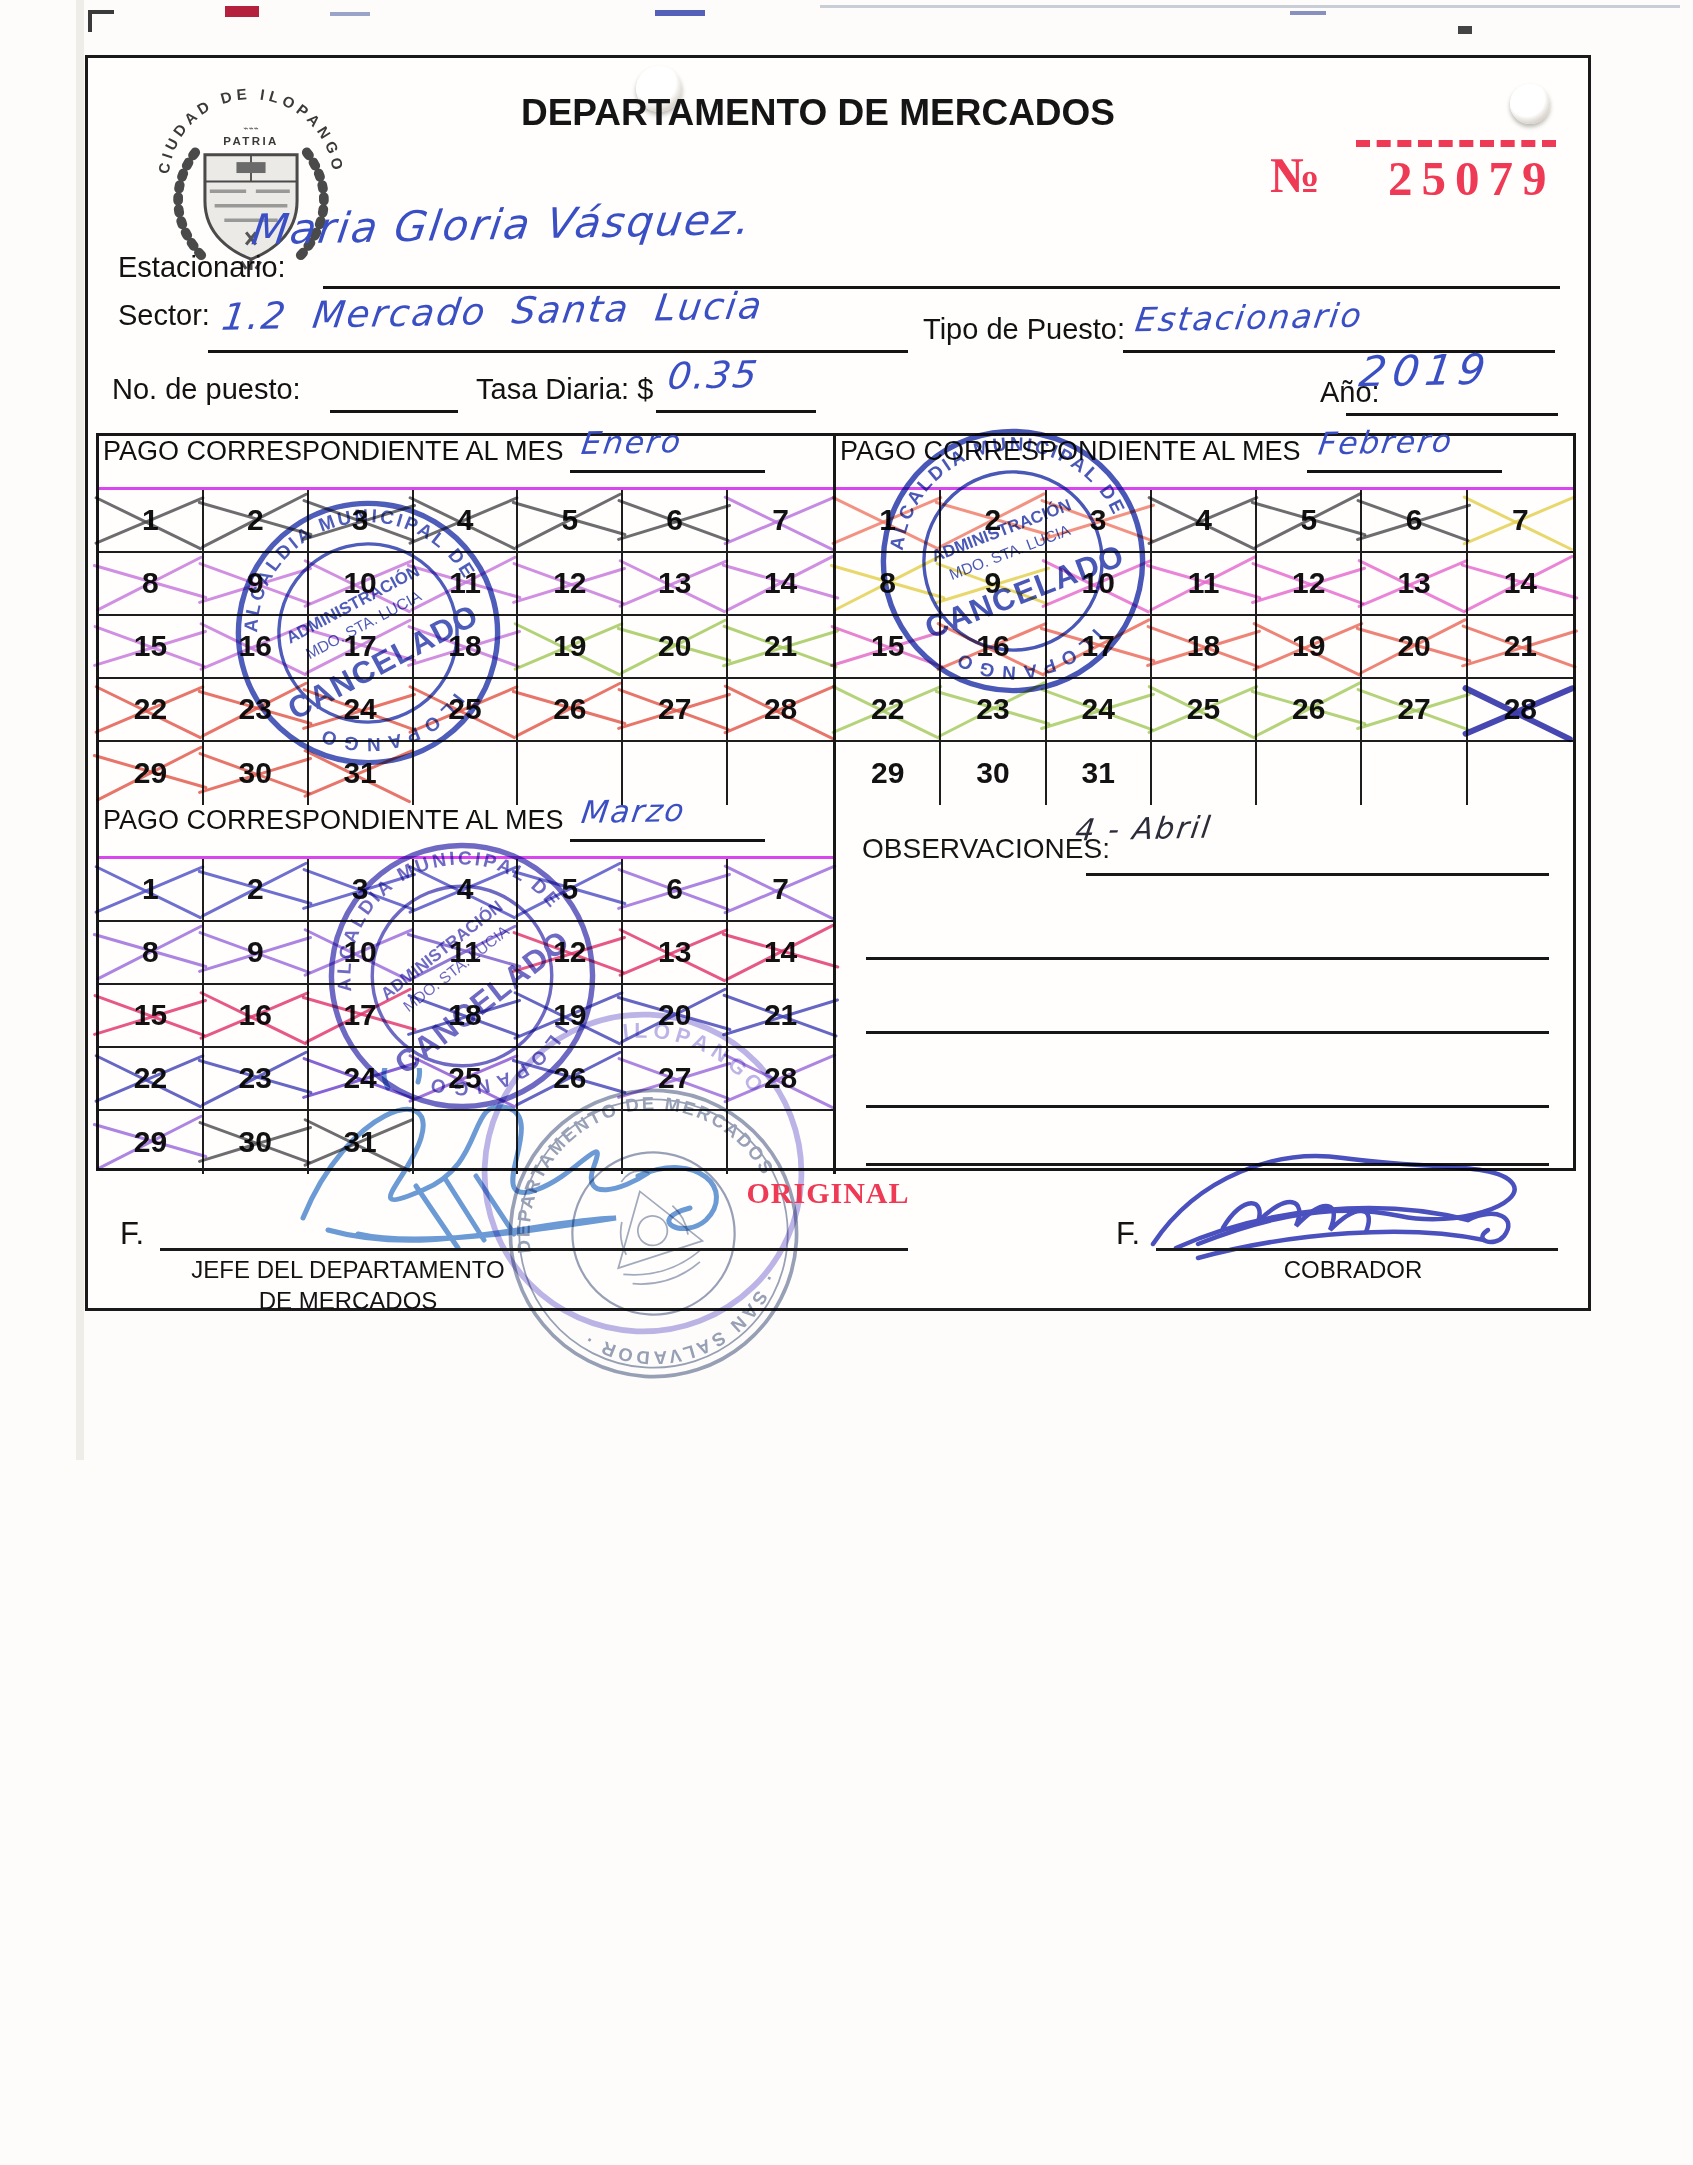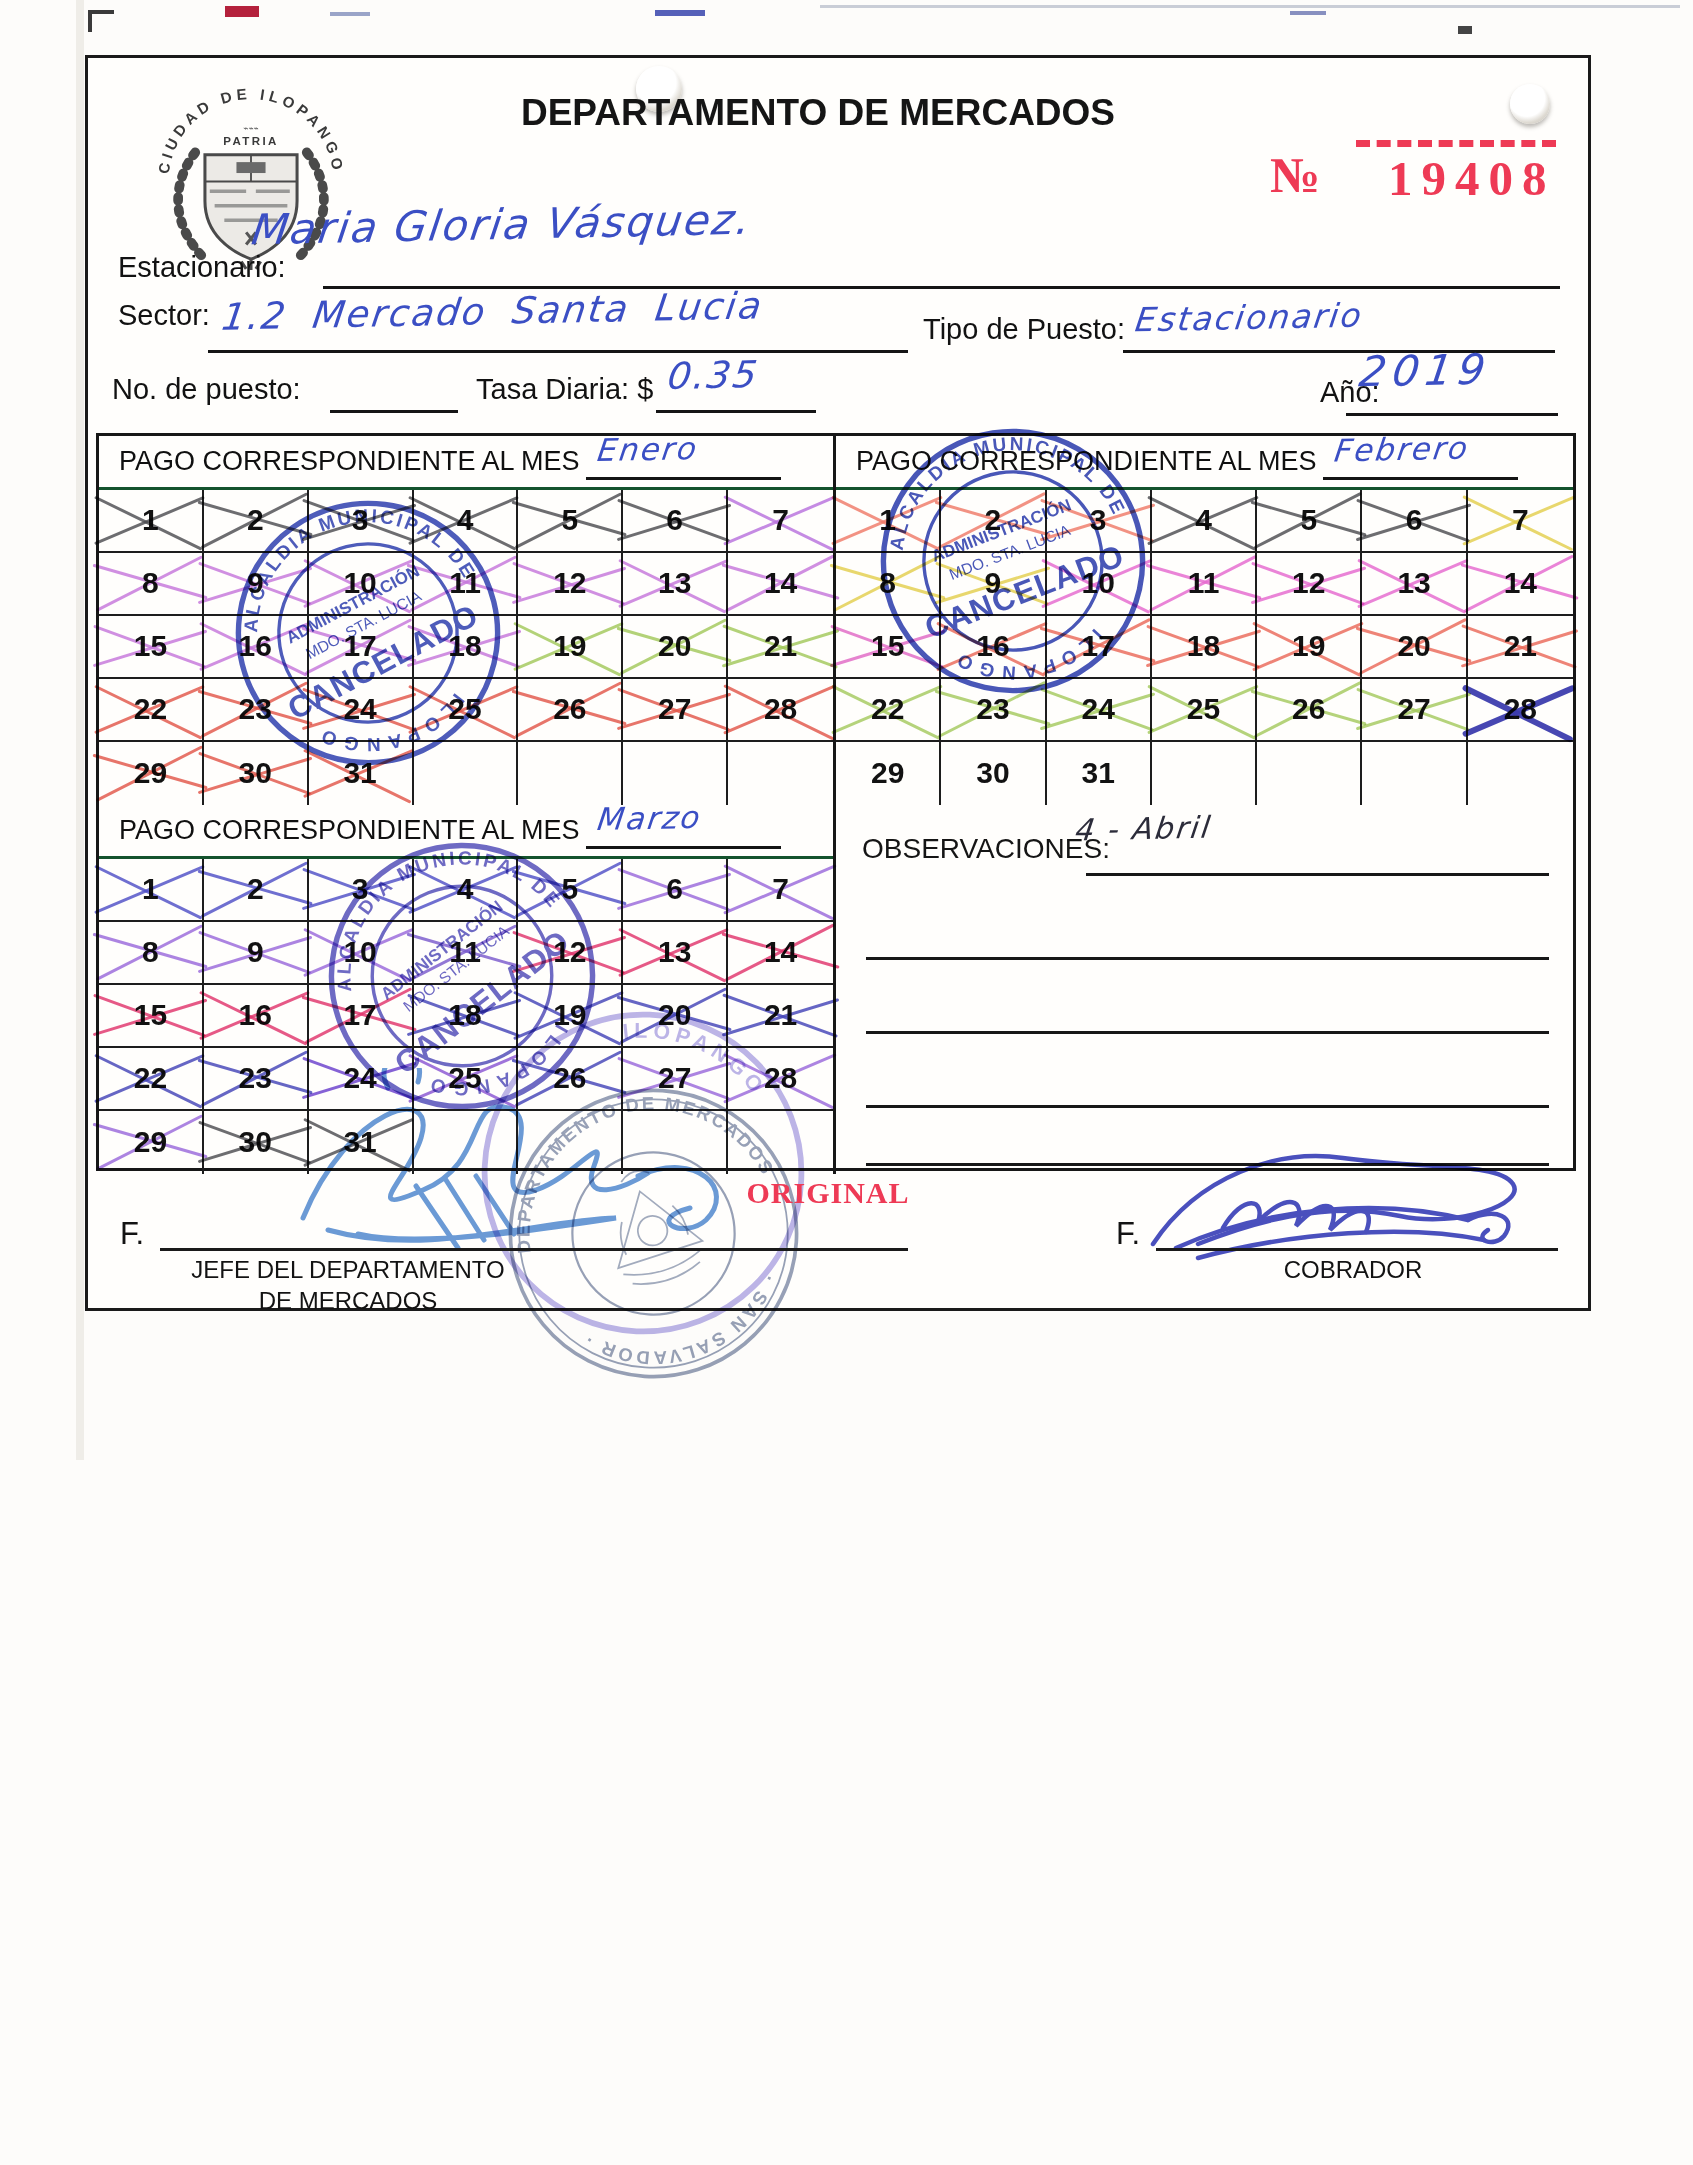--- a/index.html
+++ b/index.html
@@ -28,22 +28,22 @@
   .flabel{position:absolute;font-size:29px;color:#121212;}
   .ul{position:absolute;border-top:3px solid #151515;height:0;}
   .hw{position:absolute;font-family:"DejaVu Sans",sans-serif;font-style:italic;color:#3b4fc4;
       transform:skewX(-9deg) rotate(-1.2deg);letter-spacing:2px;white-space:nowrap;}
   .hw.dark{color:#2c2c3a;}
   
   .tablewrap{position:absolute;left:8px;top:375px;width:1480px;height:738px;border:3px solid #171717;box-sizing:border-box;}
   .halfrow{display:flex;width:100%;height:369px;}
   .panel{position:relative;width:50%;height:100%;box-sizing:border-box;}
   .panel.leftp{border-right:3px solid #171717;}
-  .cal-head{position:relative;height:51px;border-bottom:3px solid #14532d;box-sizing:content-box;
-            padding-left:20px;display:flex;align-items:center;font-size:27px;color:#101010;}
+  .cal-head{position:relative;height:51px;border-bottom:3px solid #d946ef;box-sizing:content-box;
+            padding-left:4px;display:flex;font-size:27px;color:#101010;}
   .mline{display:inline-block;position:relative;border-bottom:3px solid #141414;width:195px;height:34px;margin-left:6px;}
   .mline .hw{position:absolute;left:12px;top:-12px;font-size:31px;}
   .calgrid{display:grid;grid-template-columns:repeat(7,1fr);grid-auto-rows:63px;width:100%;}
   .cell{position:relative;border-right:2.5px solid #1d1d1d;border-bottom:2.5px solid #1d1d1d;box-sizing:border-box;}
   .cell:nth-child(7n){border-right:none;}
   .calgrid .cell:nth-child(n+29){border-bottom:none;}
   .dnum{position:absolute;left:0;right:0;top:50%;transform:translateY(-52%);text-align:center;
         font-size:30px;font-weight:bold;color:#121212;}
   .xmark{position:absolute;inset:0;mix-blend-mode:multiply;}
   .xmark::before,.xmark::after{content:"";position:absolute;left:-9%;right:-7%;top:48%;height:3.4px;
@@ -108,21 +108,21 @@
       </svg>
     </div>
 
     <div class="title">
       <div class="l2">DEPARTAMENTO DE MERCADOS</div>
     </div>
 
     <div class="docnum">
       <span class="no">№</span>
       <span class="numdash"></span>
-      <span class="num">19408</span>
+      <span class="num">25079</span>
     </div>
 
     <span class="flabel" style="left:30px;top:193px;">Estacionario:</span>
     <span class="ul" style="left:235px;top:228px;width:1237px;"></span>
     <span class="hw" style="left:165px;top:142px;font-size:42px;">Maria Gloria Vásquez.</span>
 
     <span class="flabel" style="left:30px;top:241px;">Sector:</span>
     <span class="ul" style="left:120px;top:292px;width:700px;"></span>
     <span class="hw" style="left:135px;top:232px;font-size:37px;word-spacing:12px;">1.2   Mercado Santa Lucia</span>
 

